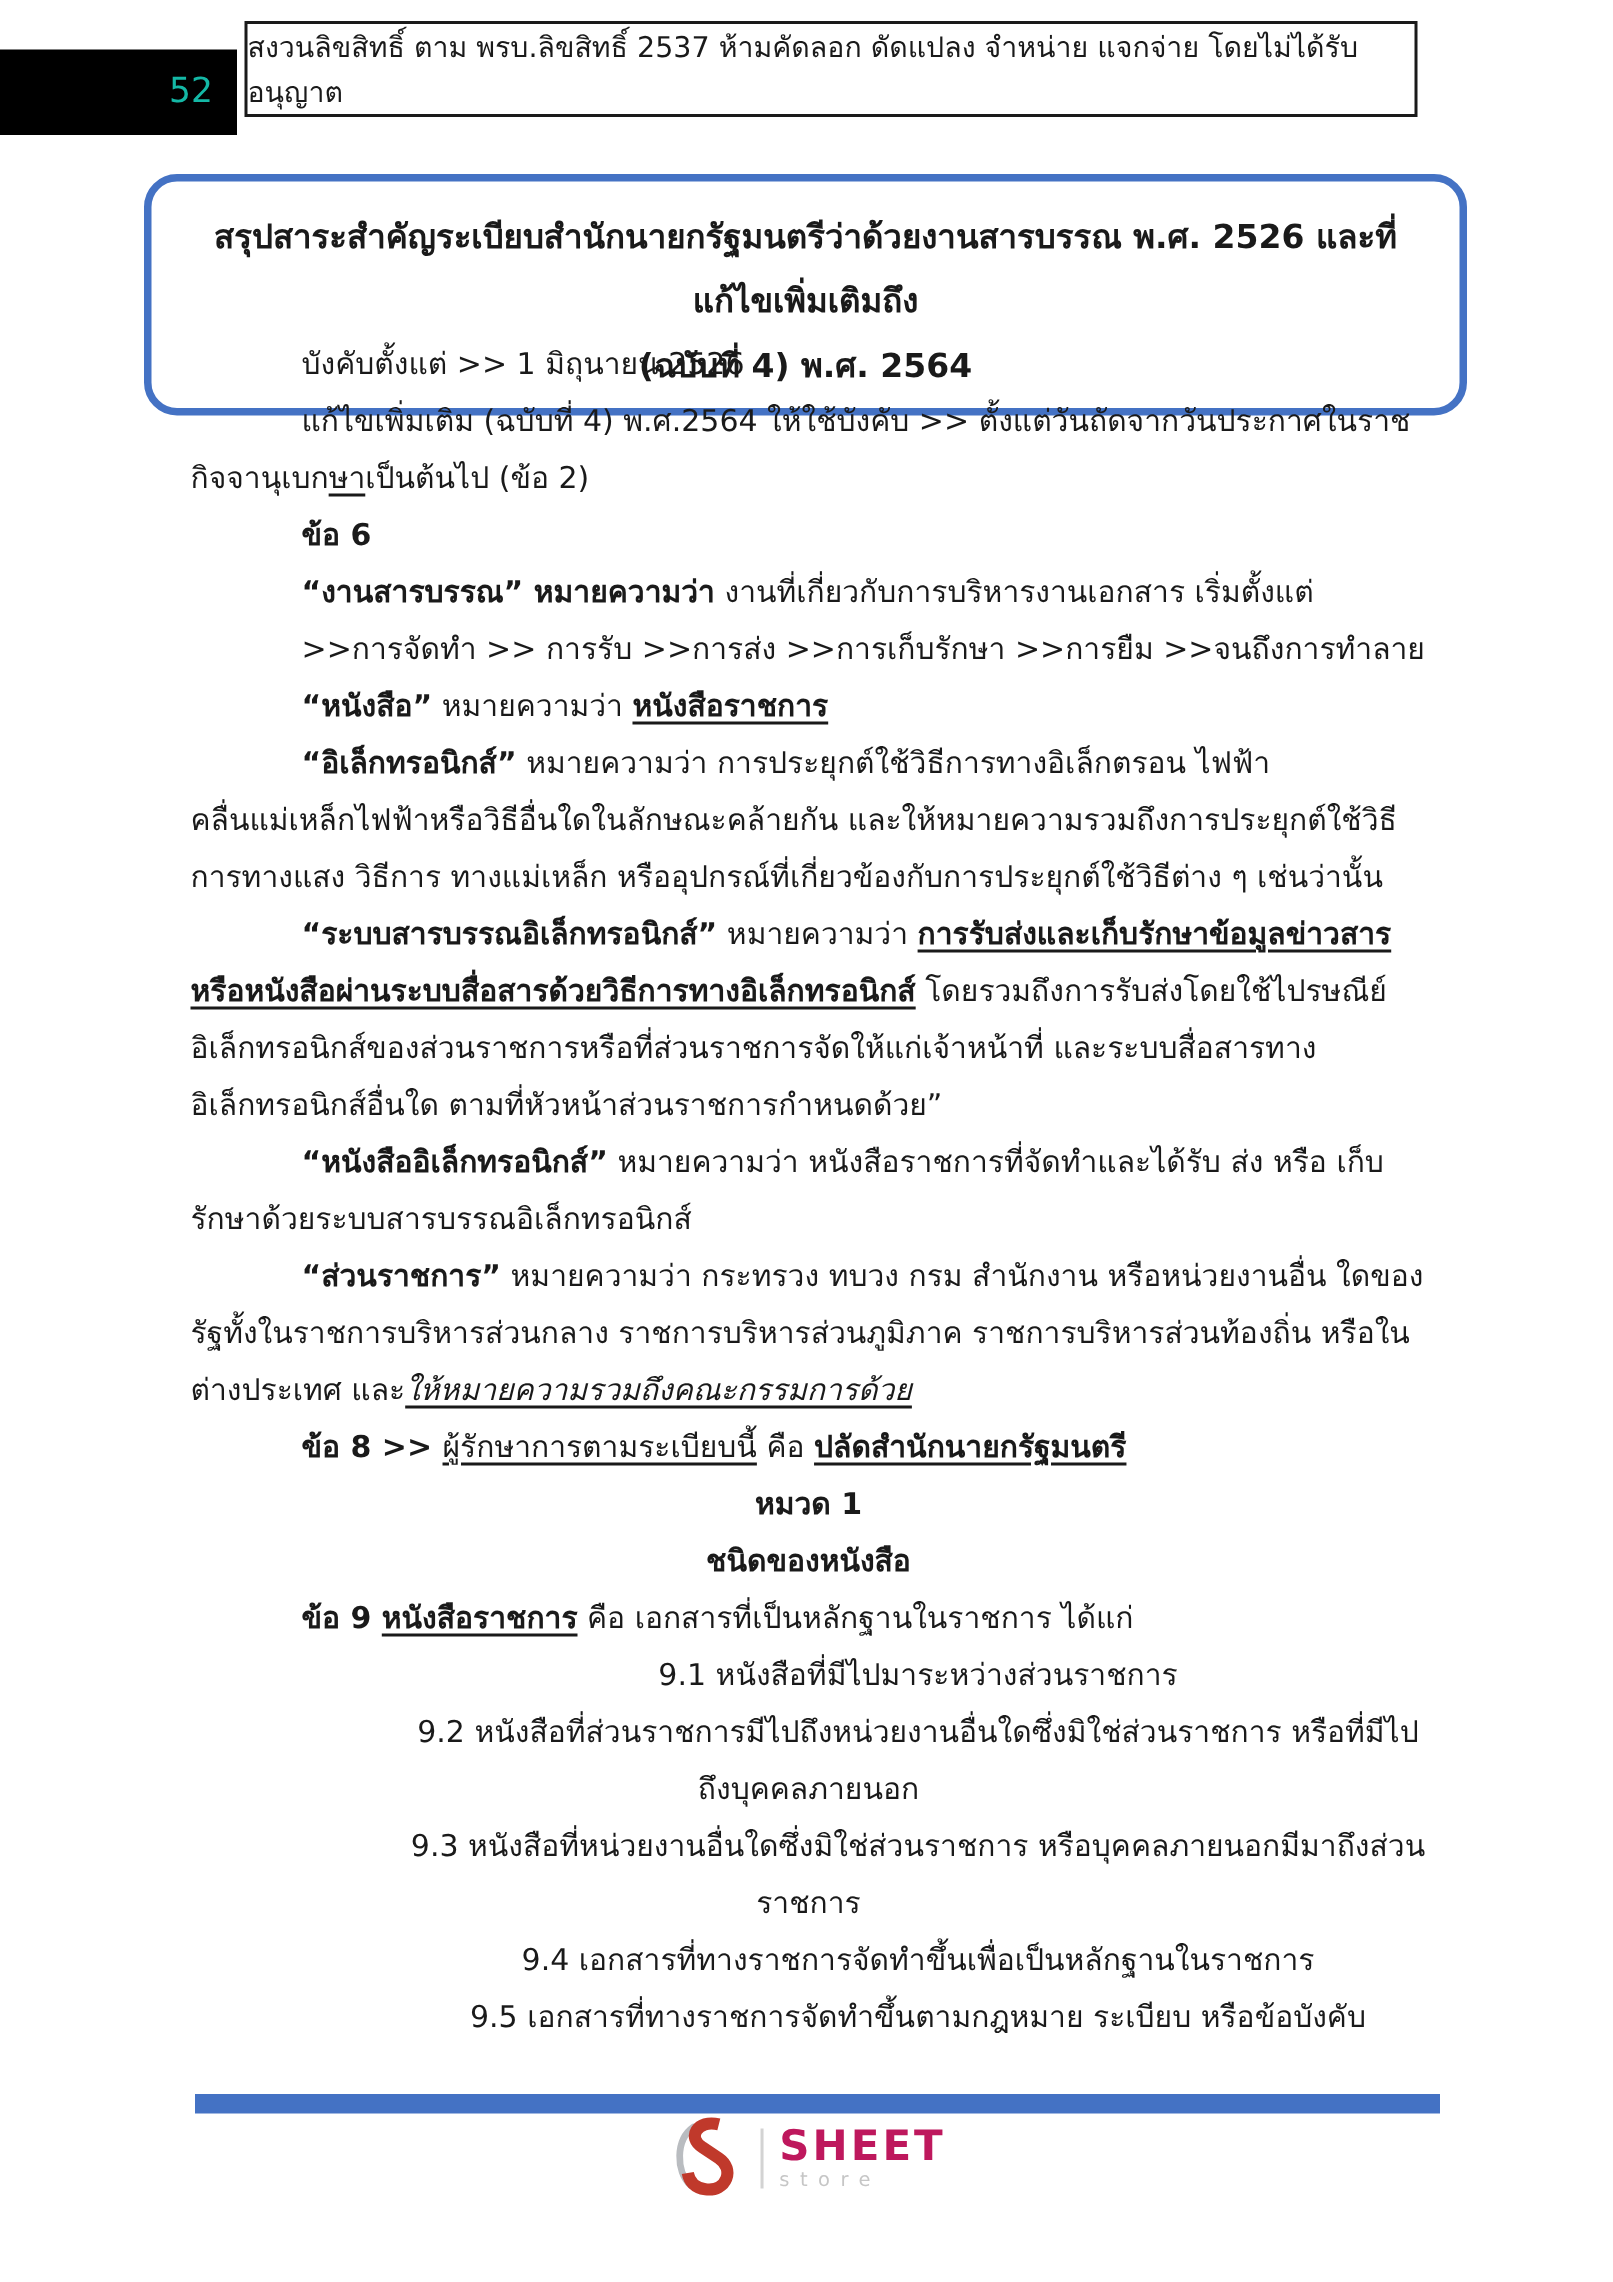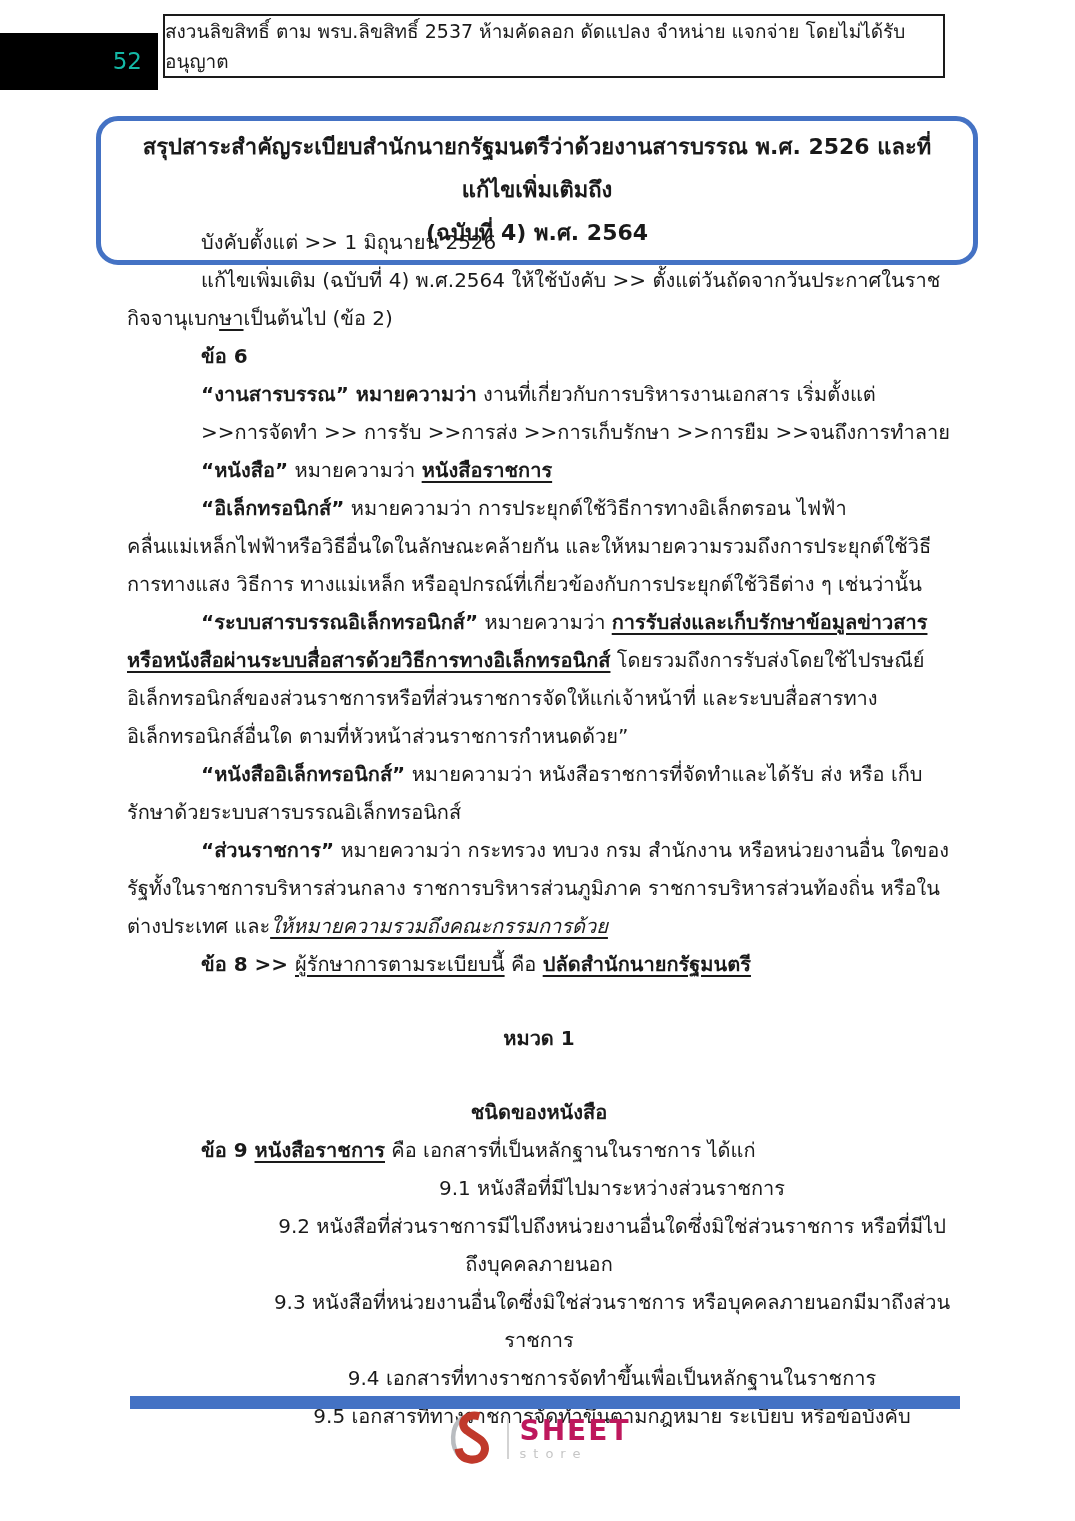--- a/index.html
+++ b/index.html
@@ -37,38 +37,38 @@
     font-size: 19px;
     background: #ffffff;
   }
   
   .title-box {
     position: absolute;
     left: 96px; top: 116px;
     width: 882px;
     border: 5px solid #4472c4;
     border-radius: 22px;
-    padding: 4px 24px 6px 24px;
+    padding: 16px 24px 6px 24px;
     text-align: center;
     font-weight: bold;
     font-size: 22px;
     line-height: 43px;
     background: #ffffff;
   }
   
   .body {
     position: absolute;
     left: 127px; top: 223px;
     width: 824px;
     font-size: 20px;
     line-height: 38px;
   }
   .body p { text-indent: 74px; }
   .body p.item { text-indent: 146px; text-align: center; }
-  .body p.center { text-align: center; text-indent: 0; margin-top: 36px; }
+  .body p.center { text-align: center; text-indent: 0; }
   .b  { font-weight: bold; }
   .u  { text-decoration: underline; text-underline-offset: 4px; }
   .bu { font-weight: bold; text-decoration: underline; text-underline-offset: 4px; }
   .iu { font-style: italic; text-decoration: underline; text-underline-offset: 4px; }
   
   .footer-bar {
     position: absolute;
     left: 130px; top: 1396px;
     width: 830px; height: 13px;
     background: #4472c4;

